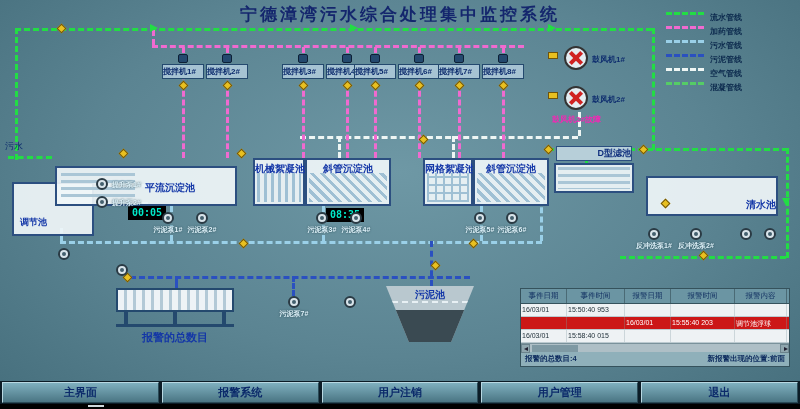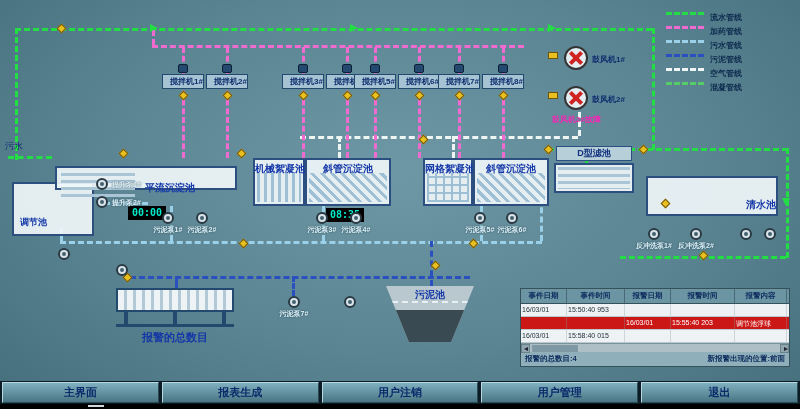--- a/index.html
+++ b/index.html
@@ -30,46 +30,46 @@
   .tl-top{position:absolute;top:2px;left:0;width:100%;text-align:center;font-size:10px}
   .tl-mid{position:absolute;left:88px;top:13px;font-size:10px}
   .tl-center{display:block;width:100%;text-align:right;margin-top:20px;font-size:10px}
   .tl-bl{position:absolute;left:6px;bottom:5px;font-size:9px}
   .fill{position:absolute;left:2px;right:2px;top:13px;bottom:2px}
   .stripes-h{background:repeating-linear-gradient(180deg,#aac6d6 0 3px,transparent 3px 7px)}
   .stripes-v{background:repeating-linear-gradient(90deg,#9fc0d4 0 3px,transparent 3px 7px)}
   .stripes-d{background:repeating-linear-gradient(45deg,#9fc0d4 0 3px,transparent 3px 7px)}
   .grid-p{background:repeating-linear-gradient(0deg,#9fc0d4 0 2px,transparent 2px 8px),repeating-linear-gradient(90deg,#9fc0d4 0 2px,transparent 2px 8px)}
   #tk-tiaojie{left:12px;top:182px;width:82px;height:54px}
-  #tk-pingliu{left:55px;top:166px;width:182px;height:24px}
+  #tk-pingliu{left:55px;top:166px;width:182px;height:40px}
   #pl-stripes{position:absolute;left:4px;top:5px;width:74px;height:28px}
   #tk-jixie{left:253px;top:158px;width:52px;height:48px}
   #tk-xg1{left:305px;top:158px;width:86px;height:48px}
   #tk-wangge{left:423px;top:158px;width:50px;height:48px}
   #tk-xg2{left:473px;top:158px;width:76px;height:48px}
   #dx-label{position:absolute;left:556px;top:146px;width:76px;height:15px;background:#b7cfd9;
-    border:1px solid #2c4f80;font-size:9px;font-weight:bold;color:#11307e;text-align:center;line-height:13px;z-index:4}
+    border:1px solid #2c4f80;font-size:9px;font-weight:bold;color:#11307e;text-align:right;line-height:13px;z-index:4}
   #tk-dx{left:554px;top:163px;width:80px;height:30px}
   #tk-dx .fill{top:2px}
   #tk-qingshui{left:646px;top:176px;width:132px;height:40px}
   #tk-wuni{position:absolute;left:386px;top:286px;width:88px;height:56px;z-index:3;
     background:#b9c8cf;clip-path:polygon(0 0,100% 0,74% 100%,26% 100%)}
   .wuni-dark{position:absolute;left:0;right:0;bottom:0;height:58%;background:#3a4a52}
   .wuni-level{position:absolute;top:15px;left:6px;right:6px;border-top:2px dashed #e8f0f4}
 
   
   #press{position:absolute;left:116px;top:288px;width:118px;height:62px;z-index:3}
   .press-body{position:absolute;left:0;top:0;width:118px;height:24px;border:2px solid #24496e;
     background:repeating-linear-gradient(90deg,#eef3f6 0 6px,#b3c9d6 6px 9px)}
   .press-leg{position:absolute;top:24px;width:4px;height:12px;background:#24496e}
   .press-base{position:absolute;top:36px;left:0;width:118px;height:3px;background:#24496e}
   .press-label{position:absolute;top:42px;width:118px;text-align:center;font-size:11px;font-weight:bold;color:#1437a6}
 
   
-  .mixer{position:absolute;top:64px;width:42px;text-align:right;z-index:4}
+  .mixer{position:absolute;top:54px;width:42px;text-align:left;z-index:4}
   .motor{width:10px;height:9px;margin:0 auto;background:#24496e;border:1px solid #0d2036;border-radius:2px}
   .mixer-box{margin-top:1px;height:15px;line-height:13px;background:#a6c3d3;border:1px solid #24496e;
     font-size:8px;font-weight:bold;color:#0e2d6e;white-space:nowrap;overflow:hidden}
   .valve{width:7px;height:7px;margin:3px auto 0;background:#e8c020;border:1px solid #70540a;transform:rotate(45deg)}
   .valve-d{position:absolute;width:7px;height:7px;background:#e8c020;border:1px solid #70540a;transform:rotate(45deg);z-index:4}
   .valve-rect{position:absolute;width:10px;height:7px;background:#e8c020;border:1px solid #70540a;z-index:4}
 
   
   .pump{position:absolute;z-index:4}
   .pump-c{width:12px;height:12px;border-radius:50%;background:#d9e4ea;border:2px solid #2a3a44;position:relative}
@@ -94,21 +94,21 @@
   .timer{position:absolute;width:38px;height:14px;background:#000;color:#00e8c8;z-index:4;
     font-family:"DejaVu Sans Mono",monospace;font-size:10px;font-weight:bold;text-align:center;line-height:14px}
   #timer1{left:128px;top:206px}
   #timer2{left:326px;top:208px}
 
   #inlet-label{position:absolute;left:5px;top:140px;font-size:9px;font-weight:normal;color:#0e2d6e;z-index:4}
 
   
   #alarm{position:absolute;left:520px;top:288px;width:270px;background:#c7d4d9;border:1px solid #35525c;z-index:5}
   .t-head{display:flex;background:#6b95a3;border-bottom:1px solid #35525c}
-  .th{font-size:7.5px;color:#0d2b5e;font-weight:bold;padding:2px 1px;border-right:1px solid #4a6a75;
+  .th{font-size:7.5px;color:#0d2b5e;font-weight:normal;padding:2px 1px;border-right:1px solid #4a6a75;
     text-align:center;overflow:hidden;white-space:nowrap}
   .tr{display:flex;background:#eef2f4;border-bottom:1px solid #bccad0;height:13px}
   .tr.alarm{background:#cc1717}
   .td{font-size:7px;color:#1a2a33;padding:2px 1px;border-right:1px solid #ccd6da;overflow:hidden;white-space:nowrap}
   .tr.alarm .td{color:#fff;border-right-color:#b04545}
   .th:nth-child(1),.td:nth-child(1){width:46px}
   .th:nth-child(2),.td:nth-child(2){width:58px}
   .th:nth-child(3),.td:nth-child(3){width:46px}
   .th:nth-child(4),.td:nth-child(4){width:64px}
   .th:nth-child(5),.td:nth-child(5){width:52px}
@@ -129,20 +129,21 @@
   .nav-btn{flex:1;background:linear-gradient(180deg,#7fb0bf,#4a7583);cursor:pointer;
     border:1px solid;border-color:#b8d8e2 #2a4a56 #2a4a56 #b8d8e2;
     color:#0b2a6a;font-weight:bold;font-size:11px;font-family:"Liberation Sans",sans-serif;padding:0}
   #bezel{position:absolute;left:0;bottom:0;width:800px;height:5px;background:#000;z-index:7}
   #bezel-mark{position:absolute;left:88px;top:1px;width:16px;height:2px;background:#cfd8dc}
 </style>
 </head>
 <body>
 
 <div id="screen">
+  <div id="title">宁德漳湾污水综合处理集中监控系统</div>
   <div id="legend">
       <div class="legend-row">
         <div class="legend-line" style="border-top-color: rgb(34, 221, 68);"></div>
         <span class="legend-label">流水管线</span>
       </div>
       <div class="legend-row">
         <div class="legend-line" style="border-top-color: rgb(240, 106, 208);"></div>
         <span class="legend-label">加药管线</span>
       </div>
       <div class="legend-row">
@@ -218,21 +219,21 @@
       <div class="press-base"></div>
       <div class="press-label">报警的总数目</div>
     </div>
 
     <div class="fan" id="fan1"></div>
     <div class="fan" id="fan2"></div>
     <span class="fan-label" id="fan1-label">鼓风机1#</span>
     <span class="fan-label" id="fan2-label">鼓风机2#</span>
     <span id="fan-fault">鼓风机2#故障</span>
 
-    <div class="timer" id="timer1">00:00</div>
+    <div class="timer" id="timer1">00:05</div>
     <div class="timer" id="timer2">08:35</div>
   <div class="pipe h" style="left: 15px; top: 28px; width: 637px; border-color: rgb(34, 221, 68);"></div>
       <div class="pipe v" style="left: 15px; top: 28px; height: 132px; border-color: rgb(34, 221, 68);"></div>
       <div class="pipe h" style="left: 8px; top: 156px; width: 44px; border-color: rgb(34, 221, 68);"></div>
       <div class="pipe v" style="left: 652px; top: 28px; height: 122px; border-color: rgb(34, 221, 68);"></div>
       <div class="pipe h" style="left: 548px; top: 148px; width: 240px; border-color: rgb(34, 221, 68);"></div>
       <div class="pipe v" style="left: 786px; top: 148px; height: 110px; border-color: rgb(34, 221, 68);"></div>
       <div class="pipe h" style="left: 620px; top: 256px; width: 166px; border-color: rgb(34, 221, 68);"></div>
       <div class="pipe v" style="left: 585px; top: 148px; height: 16px; border-color: rgb(34, 221, 68);"></div>
       <div class="pipe h" style="left: 152px; top: 45px; width: 372px; border-color: rgb(240, 106, 208);"></div>
@@ -418,21 +419,21 @@
       <div class="sc-btn right"></div>
     </div>
     <div class="t-foot">
       <span>报警的总数目:4</span>
       <span>新报警出现的位置:前面</span>
     </div>
   </div>
 
   <div id="navbar">
       <button class="nav-btn">主界面</button>
-      <button class="nav-btn">报表生成</button>
+      <button class="nav-btn">报警系统</button>
       <button class="nav-btn">用户注销</button>
       <button class="nav-btn">用户管理</button>
       <button class="nav-btn">退出</button>
     </div>
   <div id="bezel">
     <div id="bezel-mark"></div>
   </div>
 </div>
 
 </body></html>

